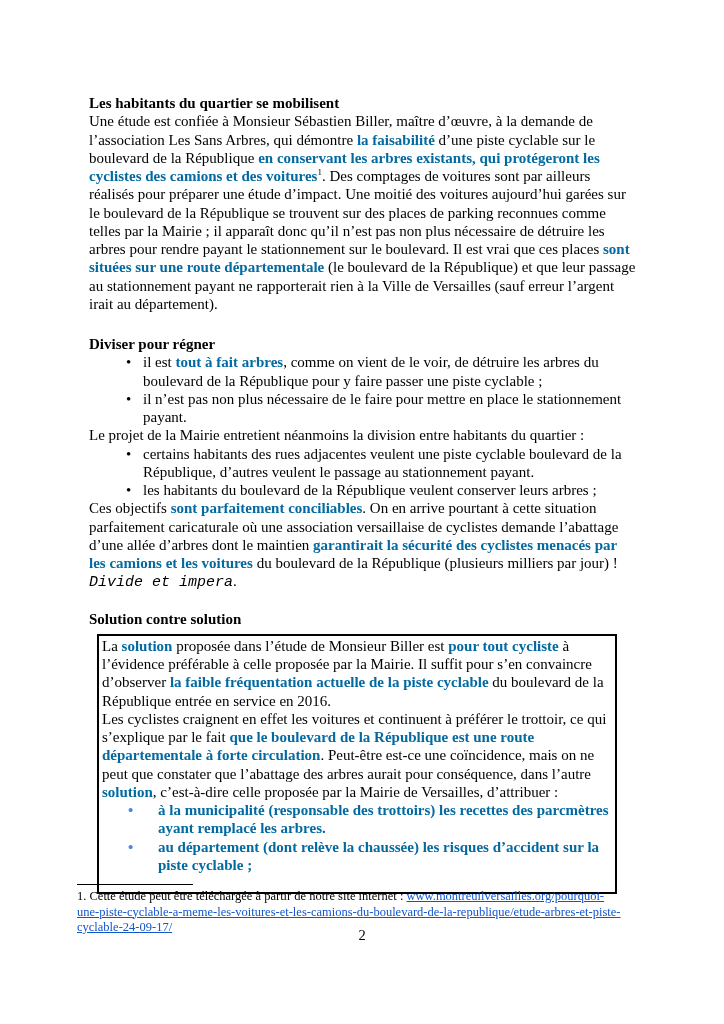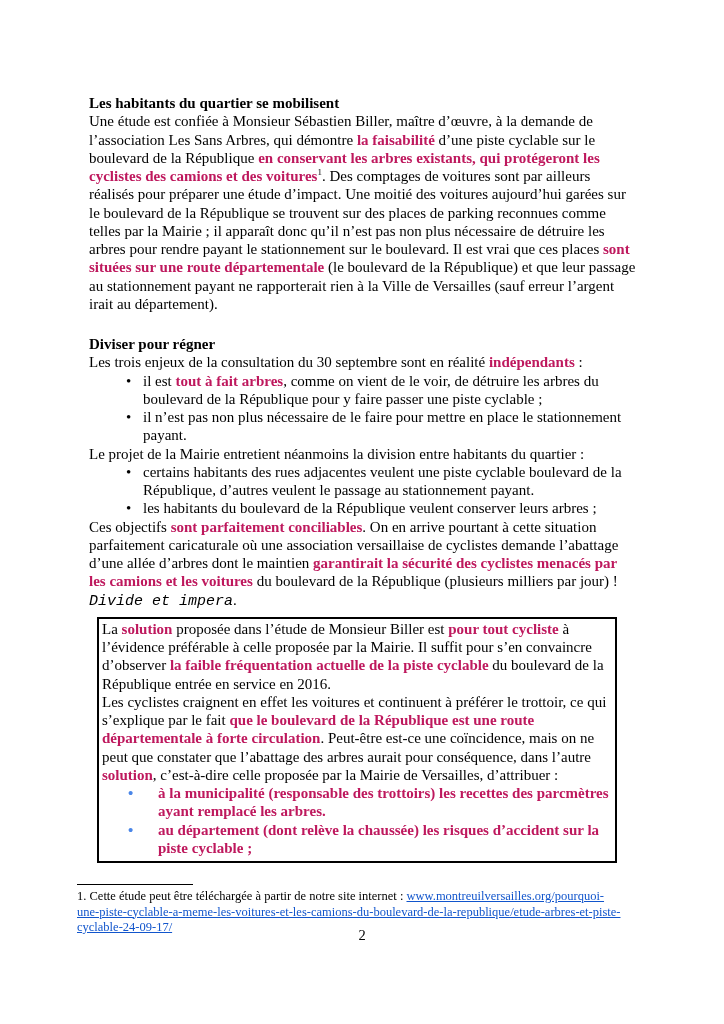--- a/index.html
+++ b/index.html
@@ -25,30 +25,30 @@
     font-size: 15px;
     font-weight: bold;
     margin: 0;
   }
   .gap-22 { margin-top: 22px; }
   .gap-17 { margin-top: 17px; }
   .doc-para { margin: 0; }
   ul.doc-list { list-style: none; margin: 0; padding: 0; }
   ul.doc-list > li { position: relative; padding-left: 54px; }
   ul.doc-list > li::before { content: "\2022"; position: absolute; left: 37px; top: 0; }
-  .run-blue { color: #be185d; font-weight: bold; }
+  .run-blue { color: #0369a1; font-weight: bold; }
   .run-i { font-style: italic; font-family: Liberation Mono, monospace; }
   .run-link { color: #1155cc; text-decoration: underline; }
   sup.run-sup { font-size: 9px; line-height: 0; vertical-align: super; }
   .solution-box {
     border: 2px solid #000000;
     margin-left: 8px;
     margin-right: 19px;
     margin-top: 6px;
-    padding: 1px 3px 4px 3px;
+    padding: 1px 3px 18px 3px;
   }
   .solution-box ul.doc-list > li { padding-left: 56px; color: #4a86e8; font-weight: bold; }
   .solution-box ul.doc-list > li::before { left: 26px; color: #4a86e8; }
   .footnote-block {
     position: absolute;
     left: 77px;
     top: 884px;
     width: 548px;
     font-size: 12.5px;
     line-height: 15.6px;
@@ -72,32 +72,32 @@
 </head>
 <body>
 
 <div class="page">
   <div class="content">
 
     <h2 class="doc-heading">Les habitants du quartier se mobilisent</h2>
     <p class="doc-para"><span>Une étude est confiée à Monsieur Sébastien Biller, maître d’œuvre, à la demande de l’association Les Sans Arbres, qui démontre </span><span class="run-blue">la faisabilité</span><span> d’une piste cyclable sur le boulevard de la République </span><span class="run-blue">en conservant les arbres existants, qui protégeront les cyclistes des camions et des voitures</span><sup class="run-sup">1</sup><span>. Des comptages de voitures sont par ailleurs réalisés pour préparer une étude d’impact. Une moitié des voitures aujourd’hui garées sur le boulevard de la République se trouvent sur des places de parking reconnues comme telles par la Mairie ; il apparaît donc qu’il n’est pas non plus nécessaire de détruire les arbres pour rendre payant le stationnement sur le boulevard. Il est vrai que ces places </span><span class="run-blue">sont situées sur une route départementale</span><span> (le boulevard de la République) et que leur passage au stationnement payant ne rapporterait rien à la Ville de Versailles (sauf erreur l’argent irait au département).</span></p>
 
     <h2 class="doc-heading gap-22">Diviser pour régner</h2>
-    <p class="doc-para"><span>Les trois enjeux de la consultation du 30 septembre sont en réalité </span><span class="run-blue">indépendants</span><span> :</span></p>
     <ul class="doc-list">
       <li><span>il est </span><span class="run-blue">tout à fait arbres</span><span>, comme on vient de le voir, de détruire les arbres du boulevard de la République pour y faire passer une piste cyclable ;</span></li>
       <li><span>il n’est pas non plus nécessaire de le faire pour mettre en place le stationnement payant.</span></li>
     </ul>
     <p class="doc-para"><span>Le projet de la Mairie entretient néanmoins la division entre habitants du quartier :</span></p>
     <ul class="doc-list">
       <li><span>certains habitants des rues adjacentes veulent une piste cyclable boulevard de la République, d’autres veulent le passage au stationnement payant.</span></li>
       <li><span>les habitants du boulevard de la République veulent conserver leurs arbres ;</span></li>
     </ul>
     <p class="doc-para"><span>Ces objectifs </span><span class="run-blue">sont parfaitement conciliables</span><span>. On en arrive pourtant à cette situation parfaitement caricaturale où une association versaillaise de cyclistes demande l’abattage d’une allée d’arbres dont le maintien </span><span class="run-blue">garantirait la sécurité des cyclistes menacés par les camions et les voitures</span><span> du boulevard de la République (plusieurs milliers par jour) ! </span><span class="run-i">Divide et impera</span><span>.</span></p>
 
+    <h2 class="doc-heading gap-17">Solution contre solution</h2>
     <div class="solution-box">
       <p class="doc-para"><span>La </span><span class="run-blue">solution</span><span> proposée dans l’étude de Monsieur Biller est </span><span class="run-blue">pour tout cycliste</span><span> à l’évidence préférable à celle proposée par la Mairie. Il suffit pour s’en convaincre d’observer </span><span class="run-blue">la faible fréquentation actuelle de la piste cyclable</span><span> du boulevard de la République entrée en service en 2016.</span></p>
       <p class="doc-para"><span>Les cyclistes craignent en effet les voitures et continuent à préférer le trottoir, ce qui s’explique par le fait </span><span class="run-blue">que le boulevard de la République est une route départementale à forte circulation</span><span>. Peut-être est-ce une coïncidence, mais on ne peut que constater que l’abattage des arbres aurait pour conséquence, dans l’autre </span><span class="run-blue">solution</span><span>, c’est-à-dire celle proposée par la Mairie de Versailles, d’attribuer :</span></p>
       <ul class="doc-list">
         <li><span class="run-blue">à la municipalité (responsable des trottoirs) les recettes des parcmètres ayant remplacé les arbres.</span></li>
         <li><span class="run-blue">au département (dont relève la chaussée) les risques d’accident sur la piste cyclable ;</span></li>
       </ul>
     </div>
 
   </div>

